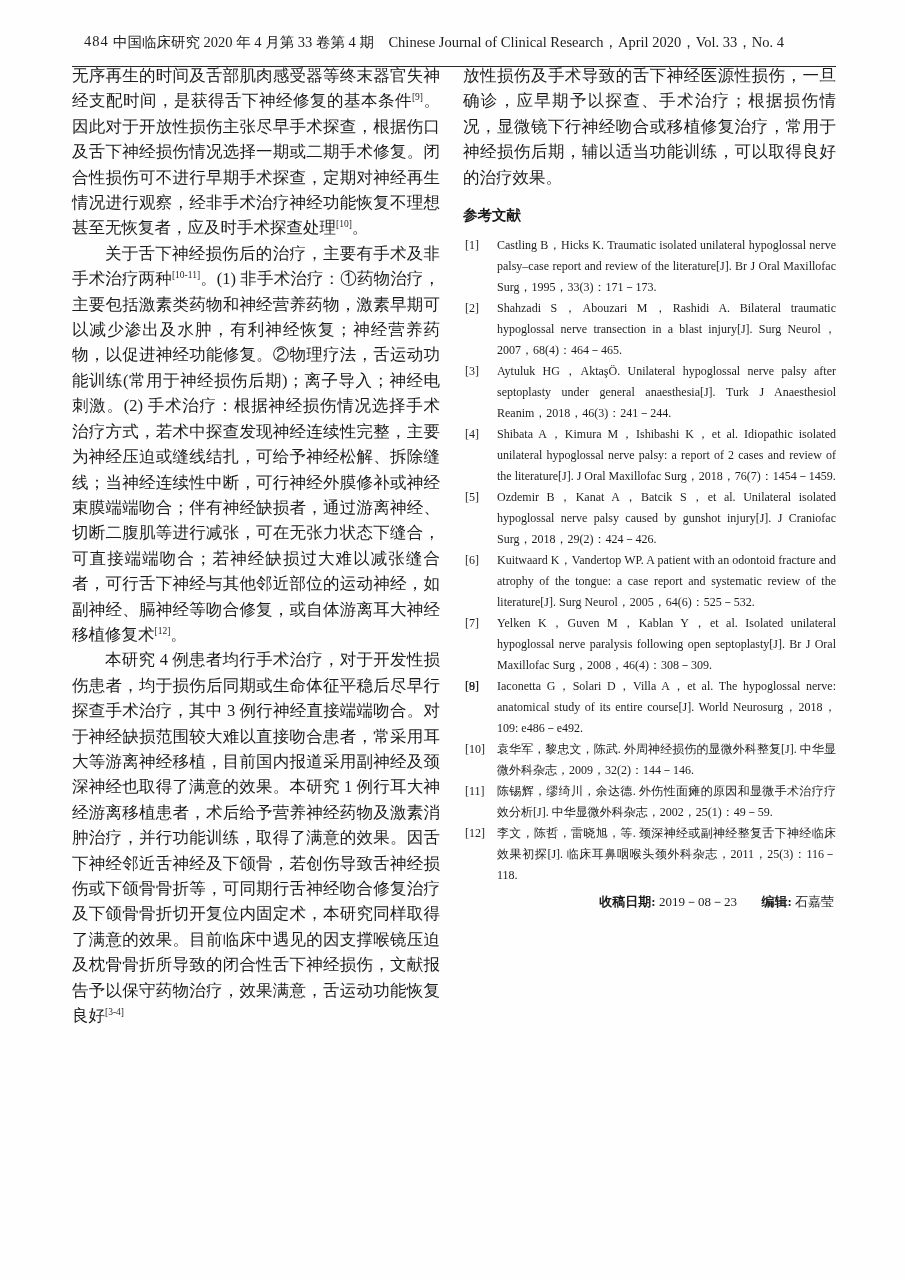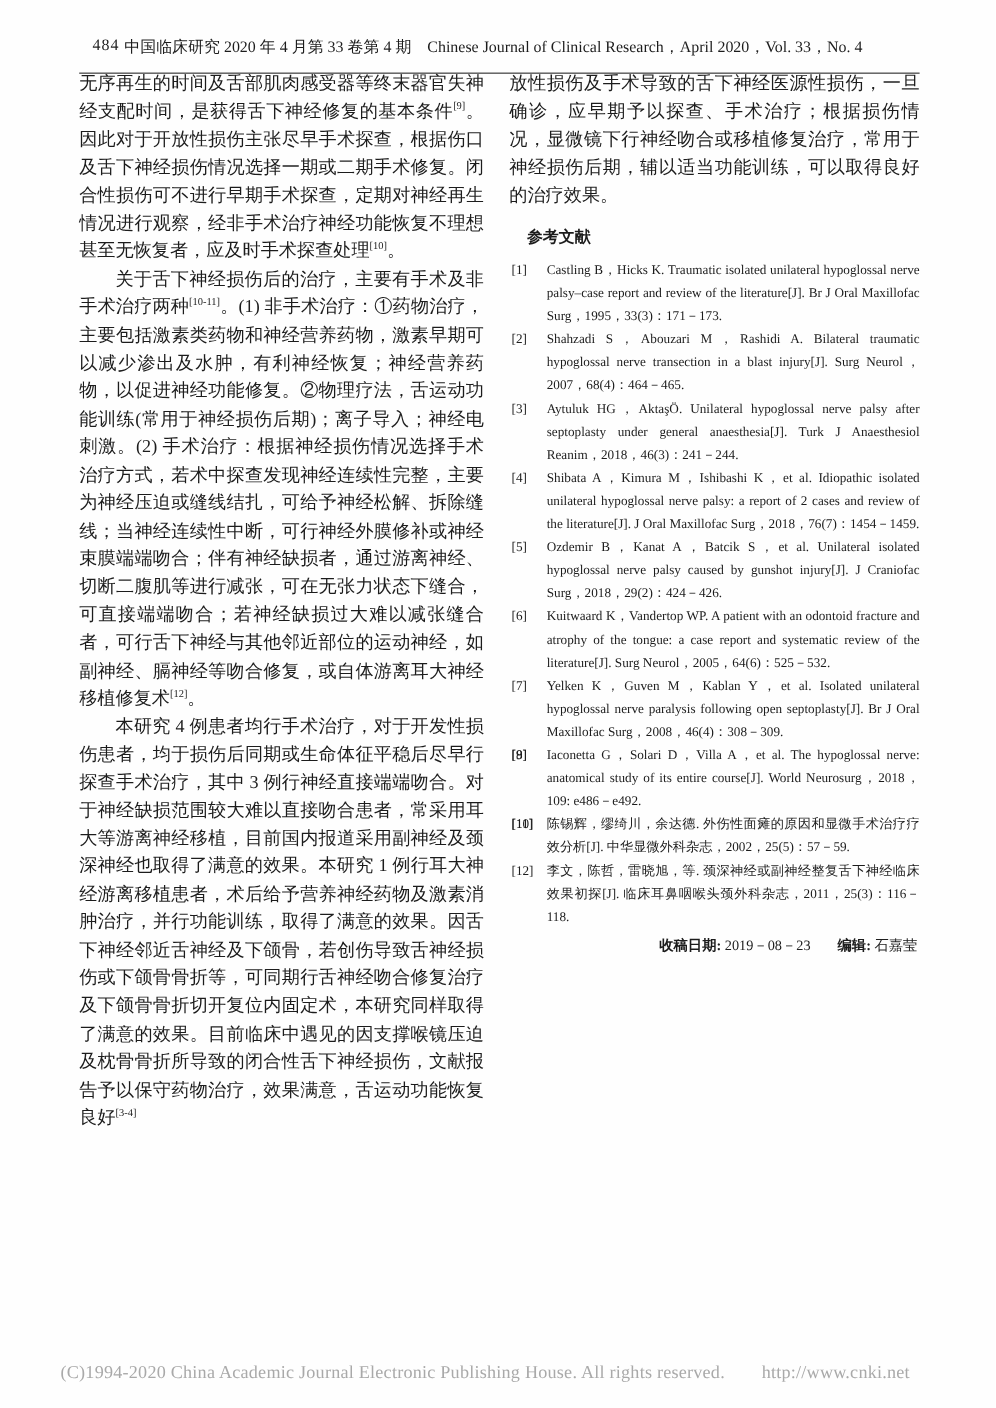--- a/index.html
+++ b/index.html
@@ -13,21 +13,21 @@
   .journal-title{position:absolute;left:0;right:11px;top:3px;text-align:center;}
   .header-rule{position:absolute;top:66px;left:72px;width:764px;border-top:1.6px solid #2a2a2a;}
   
   .col{position:absolute;top:63px;text-align:justify;}
   .col-left{left:72px;width:368px;}
   .col-right{left:463px;width:373px;}
   .para{margin:0;font-size:16.5px;line-height:25.4px;}
   .para.indent{text-indent:2em;}
   .para sup{font-size:9.5px;line-height:0;vertical-align:super;}
   
-  .refs-heading{margin:16px 0 10px 16px;font-size:14.5px;font-weight:bold;font-family:"Liberation Sans","DejaVu Sans",sans-serif;}
+  .refs-heading{margin:16px 0 10px 0;font-size:14.5px;font-weight:bold;font-family:"Liberation Sans","DejaVu Sans",sans-serif;}
   .ref{position:relative;padding-left:34px;font-size:12px;line-height:21px;text-align:justify;}
   .ref-num{position:absolute;left:2px;top:0;}
   
   .received{margin-top:5px;font-size:13px;line-height:22px;text-align:right;padding-right:2px;}
   .received .lbl{font-weight:bold;font-family:Liberation Serif, serif;}
   .received .gap{display:inline-block;width:18px;}
   
   .footer{position:absolute;top:1237px;left:55px;width:800px;font-size:16.5px;color:#a9a9a9;letter-spacing:.2px;}
 </style>
 </head>
@@ -59,29 +59,28 @@
     <div>
         <div class="ref"><span class="ref-num">[1]</span><span class="ref-text">Castling B，Hicks K. Traumatic isolated unilateral hypoglossal nerve palsy–case report and review of the literature[J]. Br J Oral Maxillofac Surg，1995，33(3)：171－173.</span></div>
         <div class="ref"><span class="ref-num">[2]</span><span class="ref-text">Shahzadi S，Abouzari M，Rashidi A. Bilateral traumatic hypoglossal nerve transection in a blast injury[J]. Surg Neurol，2007，68(4)：464－465.</span></div>
         <div class="ref"><span class="ref-num">[3]</span><span class="ref-text">Aytuluk HG，AktaşÖ. Unilateral hypoglossal nerve palsy after septoplasty under general anaesthesia[J]. Turk J Anaesthesiol Reanim，2018，46(3)：241－244.</span></div>
         <div class="ref"><span class="ref-num">[4]</span><span class="ref-text">Shibata A，Kimura M，Ishibashi K，et al. Idiopathic isolated unilateral hypoglossal nerve palsy: a report of 2 cases and review of the literature[J]. J Oral Maxillofac Surg，2018，76(7)：1454－1459.</span></div>
         <div class="ref"><span class="ref-num">[5]</span><span class="ref-text">Ozdemir B，Kanat A，Batcik S，et al. Unilateral isolated hypoglossal nerve palsy caused by gunshot injury[J]. J Craniofac Surg，2018，29(2)：424－426.</span></div>
         <div class="ref"><span class="ref-num">[6]</span><span class="ref-text">Kuitwaard K，Vandertop WP. A patient with an odontoid fracture and atrophy of the tongue: a case report and systematic review of the literature[J]. Surg Neurol，2005，64(6)：525－532.</span></div>
         <div class="ref"><span class="ref-num">[7]</span><span class="ref-text">Yelken K，Guven M，Kablan Y，et al. Isolated unilateral hypoglossal nerve paralysis following open septoplasty[J]. Br J Oral Maxillofac Surg，2008，46(4)：308－309.</span></div>
         <div class="ref"><span class="ref-num">[8]</span></div>
         <div class="ref"><span class="ref-num">[9]</span><span class="ref-text">Iaconetta G，Solari D，Villa A，et al. The hypoglossal nerve: anatomical study of its entire course[J]. World Neurosurg，2018，109: e486－e492.</span></div>
-        <div class="ref"><span class="ref-num">[10]</span></div>
-        <div class="ref"><span class="ref-num">[11]</span><span class="ref-text">陈锡辉，缪绮川，余达德. 外伤性面瘫的原因和显微手术治疗疗效分析[J]. 中华显微外科杂志，2002，25(5)：57－59.</span></div>
+        <div class="ref"><span class="ref-num">[10]</span><span class="ref-text">袁华军，黎忠文，陈武. 外周神经损伤的显微外科整复[J]. 中华显微外科杂志，2009，32(2)：144－146.</span></div>
+        <div class="ref"><span class="ref-num">[11]</span><span class="ref-text">陈锡辉，缪绮川，余达德. 外伤性面瘫的原因和显微手术治疗疗效分析[J]. 中华显微外科杂志，2002，25(1)：49－59.</span></div>
         <div class="ref"><span class="ref-num">[12]</span><span class="ref-text">李文，陈哲，雷晓旭，等. 颈深神经或副神经整复舌下神经临床效果初探[J]. 临床耳鼻咽喉头颈外科杂志，2011，25(3)：116－118.</span></div>
       </div>
 
     <div class="received">
       <span class="lbl">收稿日期:</span>
       <span>2019－08－23</span>
       <span class="gap"></span>
       <span class="lbl">编辑:</span>
       <span>石嘉莹</span>
     </div>
   </div>
 
-  <div class="footer">(C)1994-2020 China Academic Journal Electronic Publishing House. All rights reserved.　　http://www.cnki.net</div>
 
 </div>
 
 </body></html>

